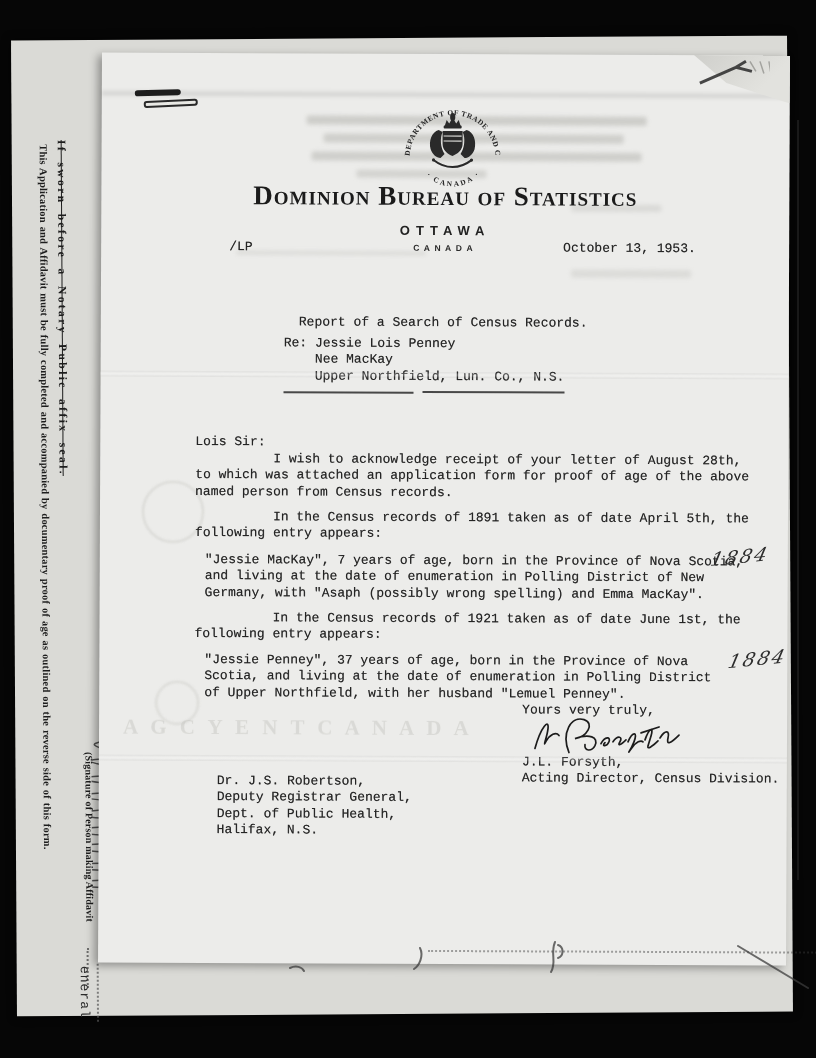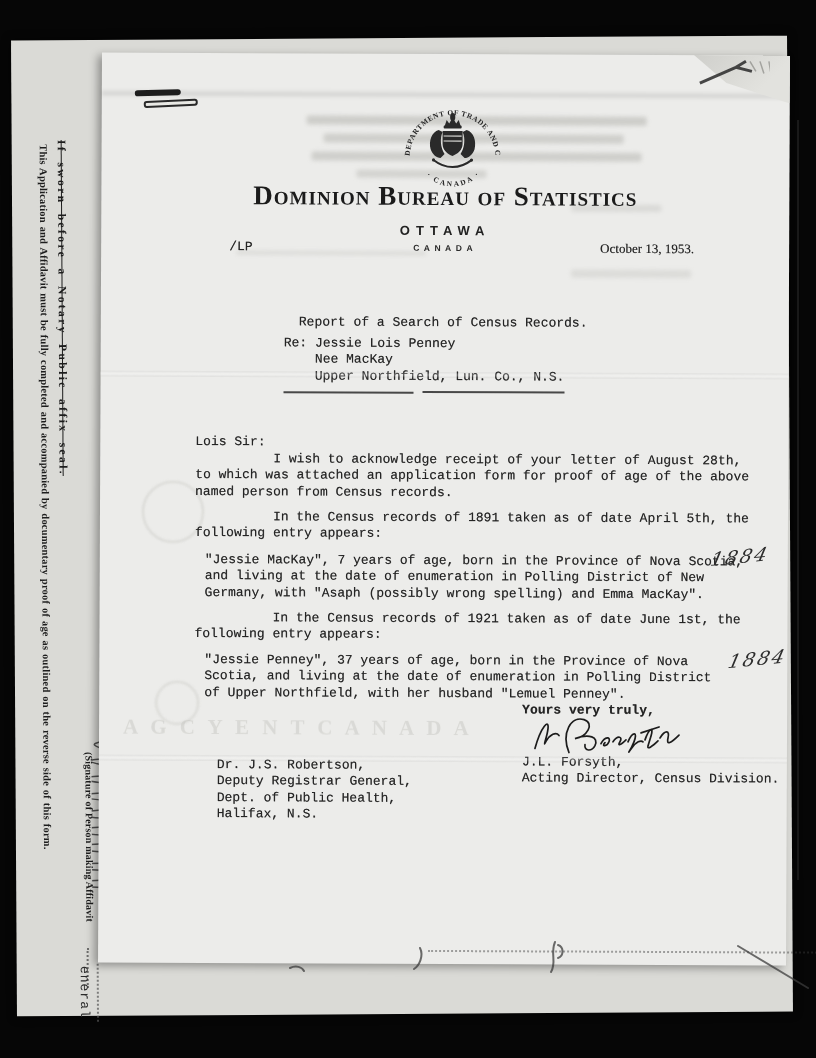--- a/index.html
+++ b/index.html
@@ -133,21 +133,21 @@
         <circle cx="36" cy="66" r="1.6"></circle>
           <circle cx="74" cy="66" r="1.6"></circle>
       </g>
     </svg>
 
     <div class="org-title">Dominion Bureau of Statistics</div>
     <div class="city">OTTAWA</div>
     <div class="country">CANADA</div>
 
     <div class="typed" style="left:84px;top:186px;margin-left:44px;">/LP</div>
-    <div class="typed" style="left:499px;top:186px;font-family:Liberation Serif, serif;">October 13, 1953.</div>
+    <div class="typed" style="left:462px;top:186px;">October 13, 1953.</div>
 
     <div class="typed" style="left:198px;top:261px;">Report of a Search of Census Records.</div>
     <div class="typed pre" style="left:183px;top:282px;">Re: Jessie Lois Penney
     Nee MacKay
     Upper Northfield, Lun. Co., N.S.</div>
     <div class="rule" style="left:183px;top:338px;width:130px;"></div>
     <div class="rule" style="left:322px;top:337px;width:142px;"></div>
 
     <div class="typed" style="left:95px;top:381px;">Lois Sir:</div>
     <div class="typed pre" style="left:95px;top:398px;">          I wish to acknowledge receipt of your letter of August 28th,
@@ -160,35 +160,35 @@
 Germany, with "Asaph (possibly wrong spelling) and Emma MacKay".</div>
     <div class="typed pre" style="left:95px;top:557px;">          In the Census records of 1921 taken as of date June 1st, the
 following entry appears:</div>
     <div class="typed pre" style="left:105px;top:599px;">"Jessie Penney", 37 years of age, born in the Province of Nova
 Scotia, and living at the date of enumeration in Polling District
 of Upper Northfield, with her husband "Lemuel Penney".</div>
 
     <div class="handnum" style="left:612px;top:490px;">1884</div>
     <div class="handnum" style="left:630px;top:592px;">1884</div>
 
-    <div class="typed" style="left:423px;top:648px;font-weight:bold;">Yours very truly,</div>
+    <div class="typed" style="left:423px;top:648px;">Yours very truly,</div>
 
     <svg style="position:absolute;left:430px;top:656px" width="170" height="50" viewBox="0 0 170 50">
       <g fill="none" stroke="#1c1c1c" stroke-width="1.7" stroke-linecap="round">
         <path d="M6,38 C12,16 20,8 19,18 C18,28 13,38 17,31 C21,24 27,21 30,25"></path>
         <path d="M40,42 C32,22 42,5 55,9 C66,13 58,26 46,28 C60,23 70,26 66,35 C63,41 55,41 56,34"></path>
         <path d="M72,33 C76,25 82,26 80,31 C78,36 72,36 76,32 M84,31 C89,24 94,26 91,31 C88,36 92,34 97,29 M99,31 C104,20 109,21 105,31 C101,41 97,45 103,37 C107,31 112,29 114,31 M116,29 C120,17 125,15 122,25 L119,35 C118,39 123,36 129,30 M131,27 C136,19 141,19 139,27 C137,35 142,32 150,24"></path>
         <path d="M112,22 L130,16"></path>
       </g>
     </svg>
 
     <div class="typed" style="left:423px;top:700px;">J.L. Forsyth,</div>
     <div class="typed" style="left:423px;top:716px;">Acting Director, Census Division.</div>
 
-    <div class="typed pre" style="left:118px;top:704px;">Dr. J.S. Robertson,
+    <div class="typed pre" style="left:118px;top:720px;">Dr. J.S. Robertson,
 Deputy Registrar General,
 Dept. of Public Health,
 Halifax, N.S.</div>
 
     <div class="crease" style="top:318px;"></div>
     <div class="crease" style="top:702px;"></div>
     <div class="dotted-bottom"></div>
   </div>
 
   <svg style="position:absolute;left:260px;top:938px" width="560" height="80" viewBox="0 0 560 80">

